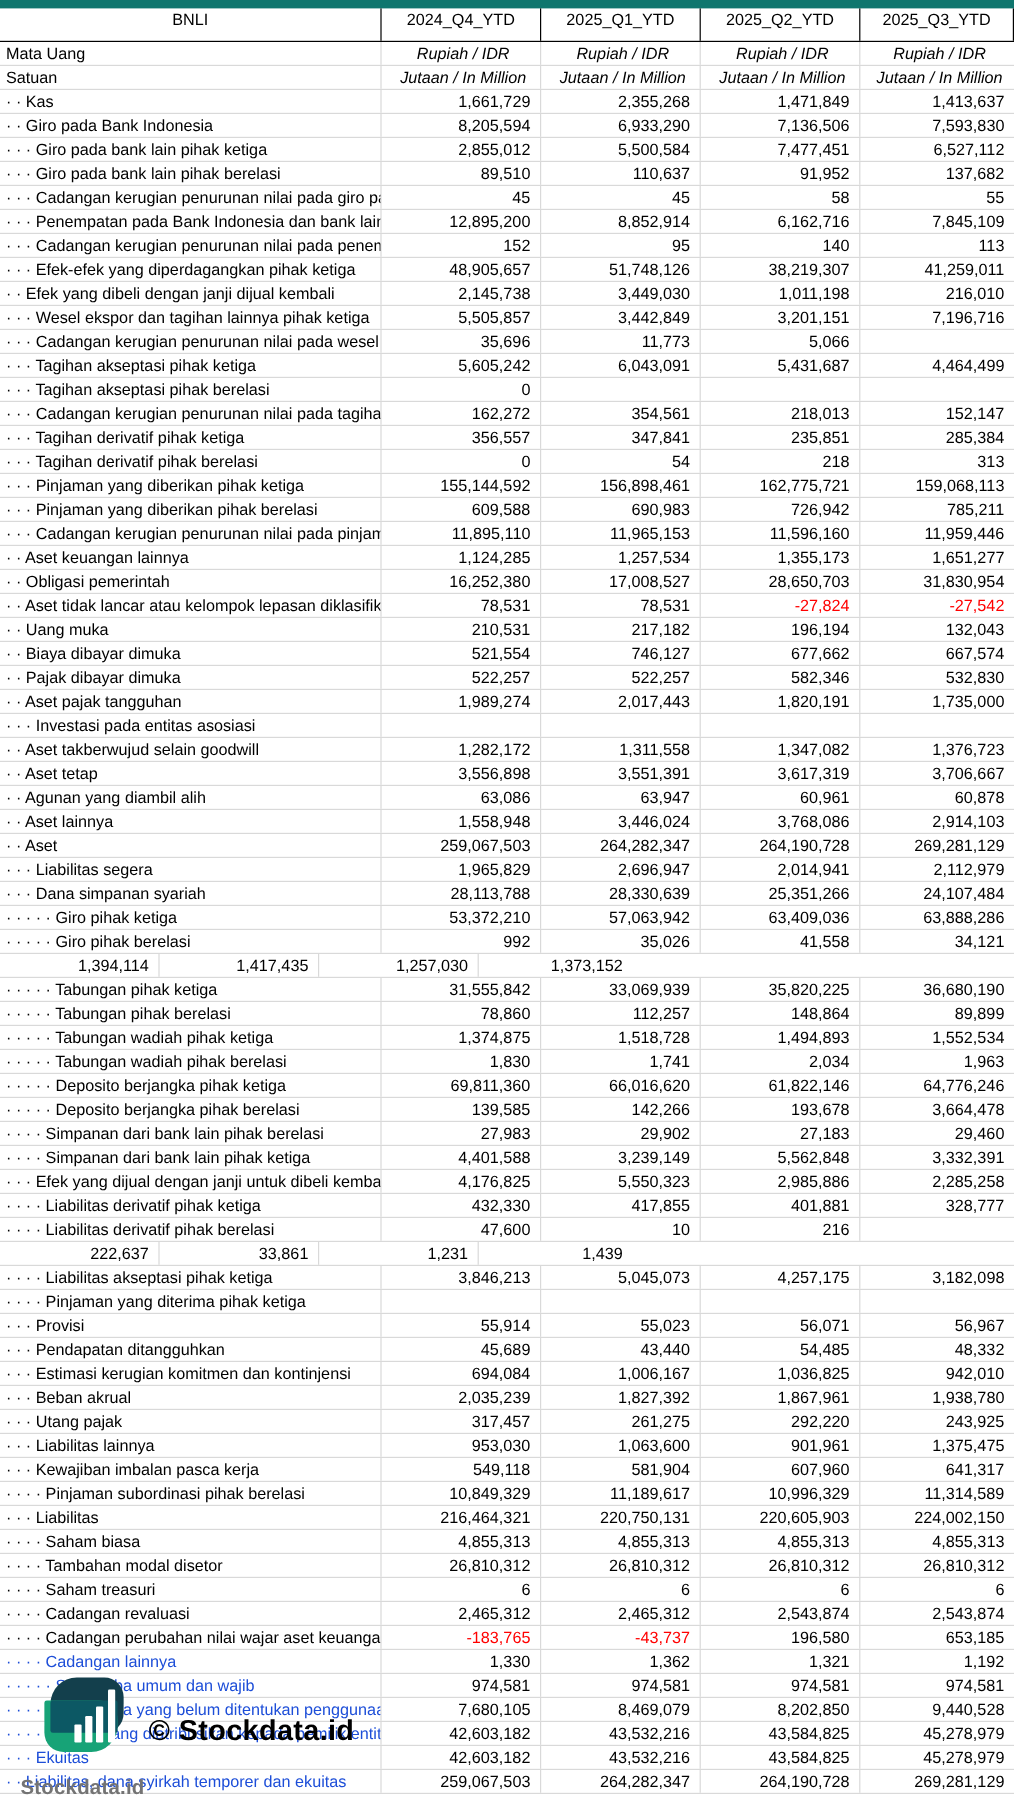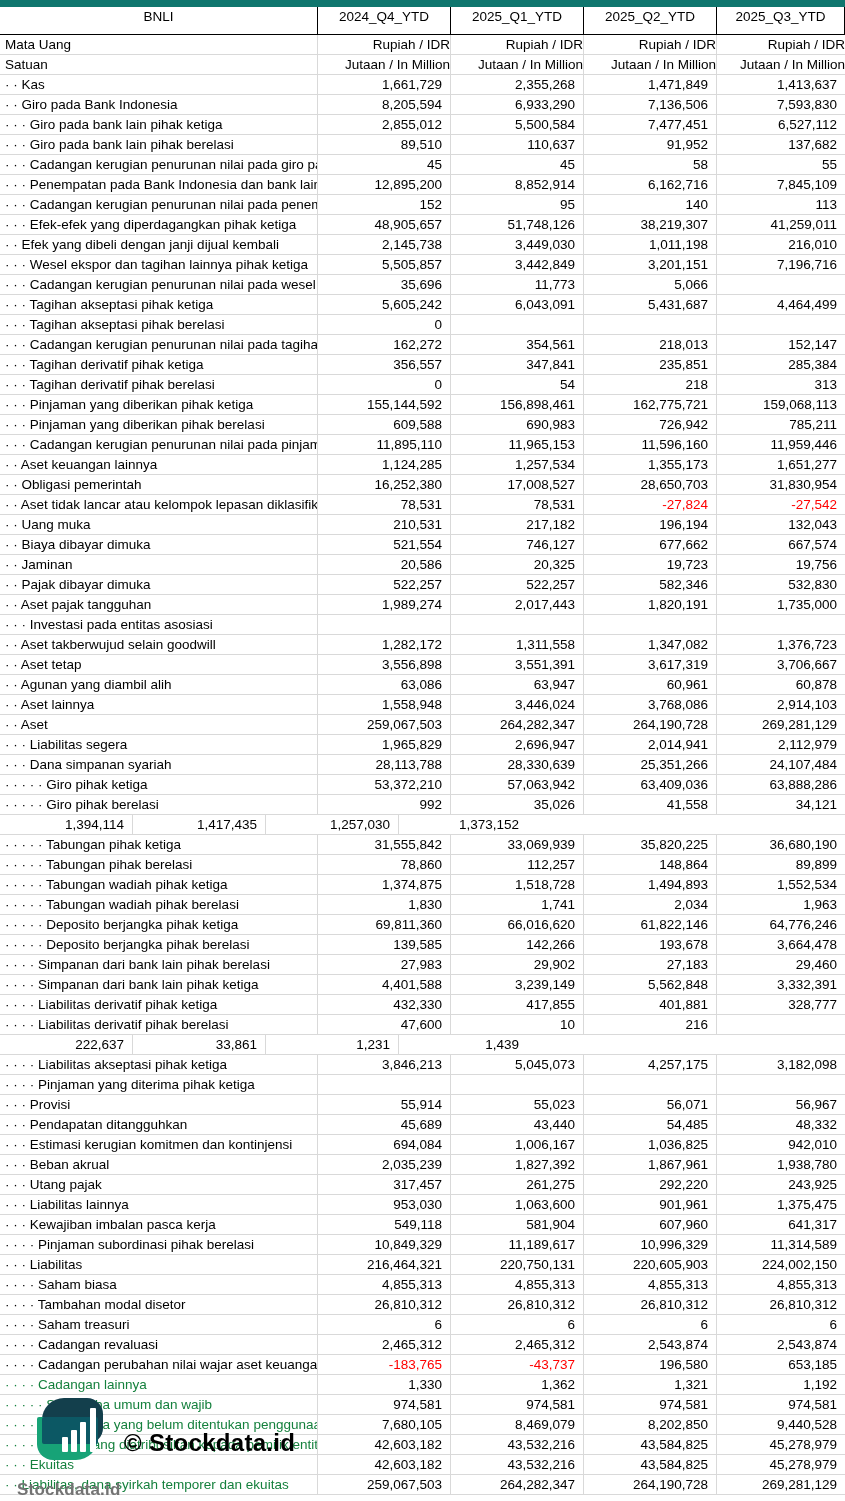--- a/index.html
+++ b/index.html
@@ -5,26 +5,26 @@
   html,body{margin:0;padding:0;background:#fff;}
   body{width:845px;height:1501px;position:relative;overflow:hidden;
        font-family:"Liberation Sans","DejaVu Sans",sans-serif;font-size:13.5px;color:#000;}
   .table{width:845px;}
   .row{display:flex;height:20px;line-height:19px;border-bottom:1px solid #d9d9d9;box-sizing:border-box;background:#fff;}
   .cell{box-sizing:border-box;overflow:hidden;white-space:nowrap;border-right:1px solid #d9d9d9;flex:none;}
   .c0{width:318px;padding-left:5px;text-align:left;}
   .c1,.c2,.c3{width:133px;}
   .c4{width:128px;border-right:none;}
   .num{text-align:right;padding-right:8px;}
-  .metaval{text-align:right;padding-left:4px;}
+  .metaval{text-align:center;padding-left:4px;font-style:italic;}
   .row.head{height:35px;line-height:19px;border-top:7px solid #0f766e;border-bottom:1px solid #000;font-weight:normal;}
   .row.head .cell{border-right:1px solid #000;text-align:center;padding:0;}
   .row.head .c4{border-right:1px solid #000;}
   .neg{color:#ff0000;}
-  .dim{color:#15803d;}
+  .dim{color:#1d4ed8;}
 
   
   .wm{position:absolute;left:0;top:0;width:845px;height:1501px;pointer-events:none;}
   .wm-logo{position:absolute;left:37px;top:1398px;width:66px;height:62px;}
   .leaf-top{position:absolute;left:5px;top:0;width:61px;height:46px;background:#133f4c;border-radius:22px 16px 16px 2px;}
   .leaf-bottom{position:absolute;left:0;top:19px;width:61px;height:43px;background:#17a377;border-radius:2px 16px 22px 16px;}
   .leaf-overlap{position:absolute;left:5px;top:19px;width:56px;height:27px;background:#0c5864;border-radius:2px;}
   .bar{position:absolute;bottom:8px;width:6px;background:#fff;border-radius:1px;}
   .bar.b1{left:25px;height:15px;}
   .bar.b2{left:34px;height:22px;}
@@ -220,27 +220,20 @@
       <div class="cell c4 num">132,043</div>
     </div>
     <div class="row">
       <div class="cell c0">· · Biaya dibayar dimuka</div>
       <div class="cell c1 num">521,554</div>
       <div class="cell c2 num">746,127</div>
       <div class="cell c3 num">677,662</div>
       <div class="cell c4 num">667,574</div>
     </div>
     <div class="row">
-      <div class="cell c0">· · Jaminan</div>
-      <div class="cell c1 num">20,586</div>
-      <div class="cell c2 num">20,325</div>
-      <div class="cell c3 num">19,723</div>
-      <div class="cell c4 num">19,756</div>
-    </div>
-    <div class="row">
       <div class="cell c0">· · Pajak dibayar dimuka</div>
       <div class="cell c1 num">522,257</div>
       <div class="cell c2 num">522,257</div>
       <div class="cell c3 num">582,346</div>
       <div class="cell c4 num">532,830</div>
     </div>
     <div class="row">
       <div class="cell c0">· · Aset pajak tangguhan</div>
       <div class="cell c1 num">1,989,274</div>
       <div class="cell c2 num">2,017,443</div>
@@ -371,20 +364,27 @@
       <div class="cell c2 num">29,902</div>
       <div class="cell c3 num">27,183</div>
       <div class="cell c4 num">29,460</div>
     </div>
     <div class="row">
       <div class="cell c0">· · · · Simpanan dari bank lain pihak ketiga</div>
       <div class="cell c1 num">4,401,588</div>
       <div class="cell c2 num">3,239,149</div>
       <div class="cell c3 num">5,562,848</div>
       <div class="cell c4 num">3,332,391</div>
+    </div>
+    <div class="row">
+      <div class="cell c0">· · · Efek yang dijual dengan janji untuk dibeli kemba</div>
+      <div class="cell c1 num">4,176,825</div>
+      <div class="cell c2 num">5,550,323</div>
+      <div class="cell c3 num">2,985,886</div>
+      <div class="cell c4 num">2,285,258</div>
     </div>
     <div class="row">
       <div class="cell c0">· · · · Liabilitas derivatif pihak ketiga</div>
       <div class="cell c1 num">432,330</div>
       <div class="cell c2 num">417,855</div>
       <div class="cell c3 num">401,881</div>
       <div class="cell c4 num">328,777</div>
     </div>
     <div class="row">
       <div class="cell c0">· · · · Liabilitas derivatif pihak berelasi</div>

